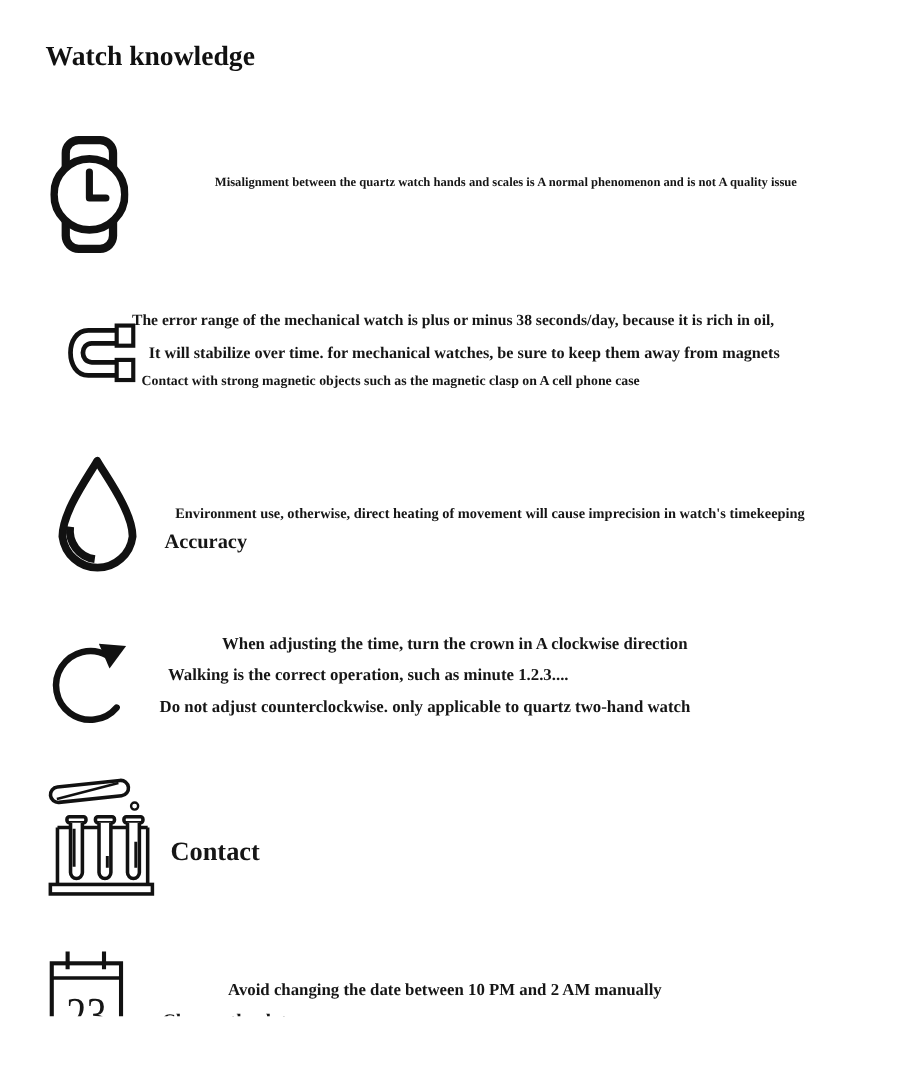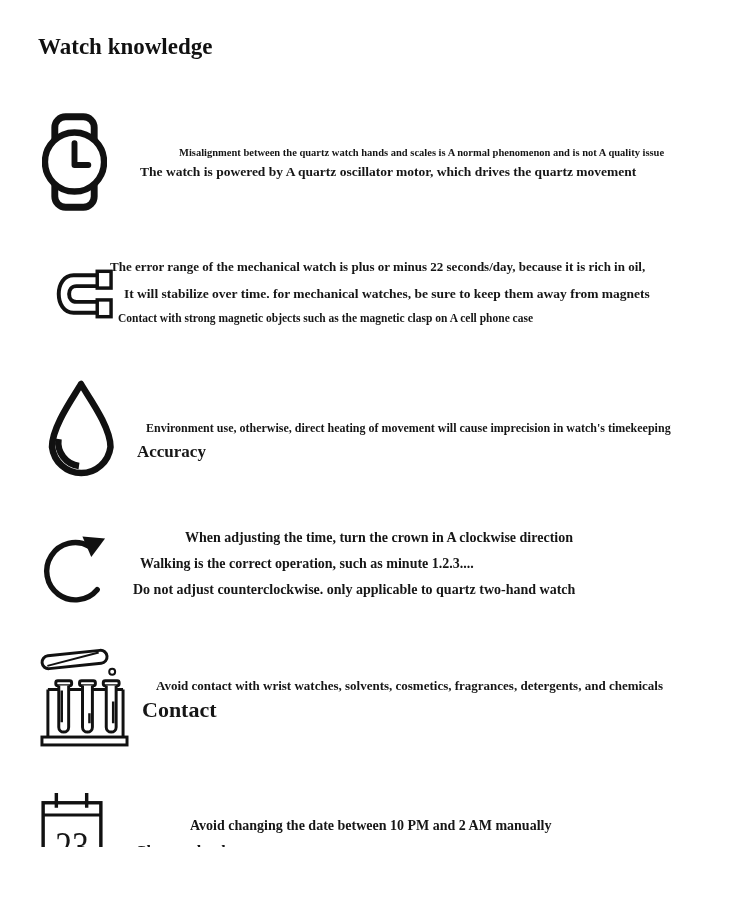--- a/index.html
+++ b/index.html
@@ -26,30 +26,29 @@
   <div class="title" style="left:38px;top:34px;font-size:23px;">Watch knowledge</div>
 
   <div class="icon" style="left:42px;top:112px;width:65px;height:100px;">
     <svg viewBox="0 0 66 100" xmlns="http://www.w3.org/2000/svg">
       <rect x="13" y="4" width="40" height="92" rx="11" fill="#fff" stroke="#111" stroke-width="7"></rect>
       <circle cx="33" cy="50" r="30" fill="#fff" stroke="#111" stroke-width="6.5"></circle>
       <path d="M33 31 V53 H47" fill="none" stroke="#111" stroke-width="6" stroke-linecap="round" stroke-linejoin="round"></path>
     </svg>
   </div>
   <div class="line" style="left:155px;top:147px;font-size:10.5px;padding-left:24px;">Misalignment between the quartz watch hands and scales is A normal phenomenon and is not A quality issue</div>
-  <div class="line" style="left:140px;top:164px;font-size:13.5px;">The watch is powered by A quartz oscillator motor, which drives the quartz movement</div>
 
   <div class="icon" style="left:40px;top:263px;width:75px;height:62px;">
     <svg viewBox="0 0 76 62" xmlns="http://www.w3.org/2000/svg">
       <path d="M62 12 H34 C14 12 14 50 34 50 H62 V39 H37 C27 39 27 23 37 23 H62 Z" fill="#fff" stroke="#111" stroke-width="4"></path>
       <rect x="58" y="8" width="14" height="17" fill="#fff" stroke="#111" stroke-width="3.5"></rect>
       <rect x="58" y="37" width="14" height="17" fill="#fff" stroke="#111" stroke-width="3.5"></rect>
     </svg>
   </div>
-  <div class="line" style="left:110px;top:260px;font-size:13px;">The error range of the mechanical watch is plus or minus 22 seconds/day, because it is rich in oil,</div>
+  <div class="line" style="left:110px;top:260px;font-size:13px;">The error range of the mechanical watch is plus or minus 38 seconds/day, because it is rich in oil,</div>
   <div class="line" style="left:124px;top:286px;font-size:13.5px;">It will stabilize over time. for mechanical watches, be sure to keep them away from magnets</div>
   <div class="line" style="left:118px;top:312px;font-size:11.5px;">Contact with strong magnetic objects such as the magnetic clasp on A cell phone case</div>
 
   <div class="icon" style="left:42px;top:377px;width:78px;height:106px;">
     <svg viewBox="0 0 78 106" xmlns="http://www.w3.org/2000/svg">
       <path d="M39 7 C 33 18 10 49 10 70 A 29.5 30 0 0 0 68.5 70 C 68.5 49 45 18 39 7 Z" fill="#fff" stroke="#111" stroke-width="6.5" stroke-linejoin="round"></path>
       <path d="M16.5 62 A 24 24 0 0 0 37 89" fill="none" stroke="#111" stroke-width="6.5"></path>
     </svg>
   </div>
   <div class="line" style="left:146px;top:422px;font-size:12px;">Environment use, otherwise, direct heating of movement will cause imprecision in watch's timekeeping</div>
@@ -76,21 +75,20 @@
       <rect x="4" y="94" width="86" height="8" fill="#fff" stroke="#111" stroke-width="3"></rect>
       <rect x="18" y="37" width="16" height="5" rx="2" fill="#fff" stroke="#111" stroke-width="3"></rect>
       <path d="M21 42 L21 84 A 5 5 0 0 0 31 84 L31 42" fill="#fff" stroke="#111" stroke-width="3"></path>
       <rect x="42" y="37" width="16" height="5" rx="2" fill="#fff" stroke="#111" stroke-width="3"></rect>
       <path d="M45 42 L45 84 A 5 5 0 0 0 55 84 L55 42" fill="#fff" stroke="#111" stroke-width="3"></path>
       <rect x="66" y="37" width="16" height="5" rx="2" fill="#fff" stroke="#111" stroke-width="3"></rect>
       <path d="M69 42 L69 84 A 5 5 0 0 0 79 84 L79 42" fill="#fff" stroke="#111" stroke-width="3"></path>
       <path d="M24 47 V79 M52 70 V80 M76 58 V80" stroke="#111" stroke-width="2.5" fill="none"></path>
     </svg>
   </div>
-  <div class="line" style="left:156px;top:679px;font-size:13px;">Avoid contact with wrist watches, solvents, cosmetics, fragrances, detergents, and chemicals</div>
   <div class="line" style="left:142px;top:697px;font-size:22px;">Contact</div>
 
   <div class="icon" style="left:40px;top:792px;width:64px;height:90px;">
     <svg viewBox="0 0 64 92" xmlns="http://www.w3.org/2000/svg">
       <rect x="2.5" y="11" width="59" height="78" fill="#fff" stroke="#111" stroke-width="3.5"></rect>
       <path d="M2.5 23.5 H61.5" stroke="#111" stroke-width="3" fill="none"></path>
       <path d="M16 1 V16 M47 1 V16" stroke="#111" stroke-width="3.5" fill="none"></path>
     </svg>
   </div>
   <div class="cal-day" style="left:40px;top:818px;width:64px;height:58px;font-size:42px;">23</div>

